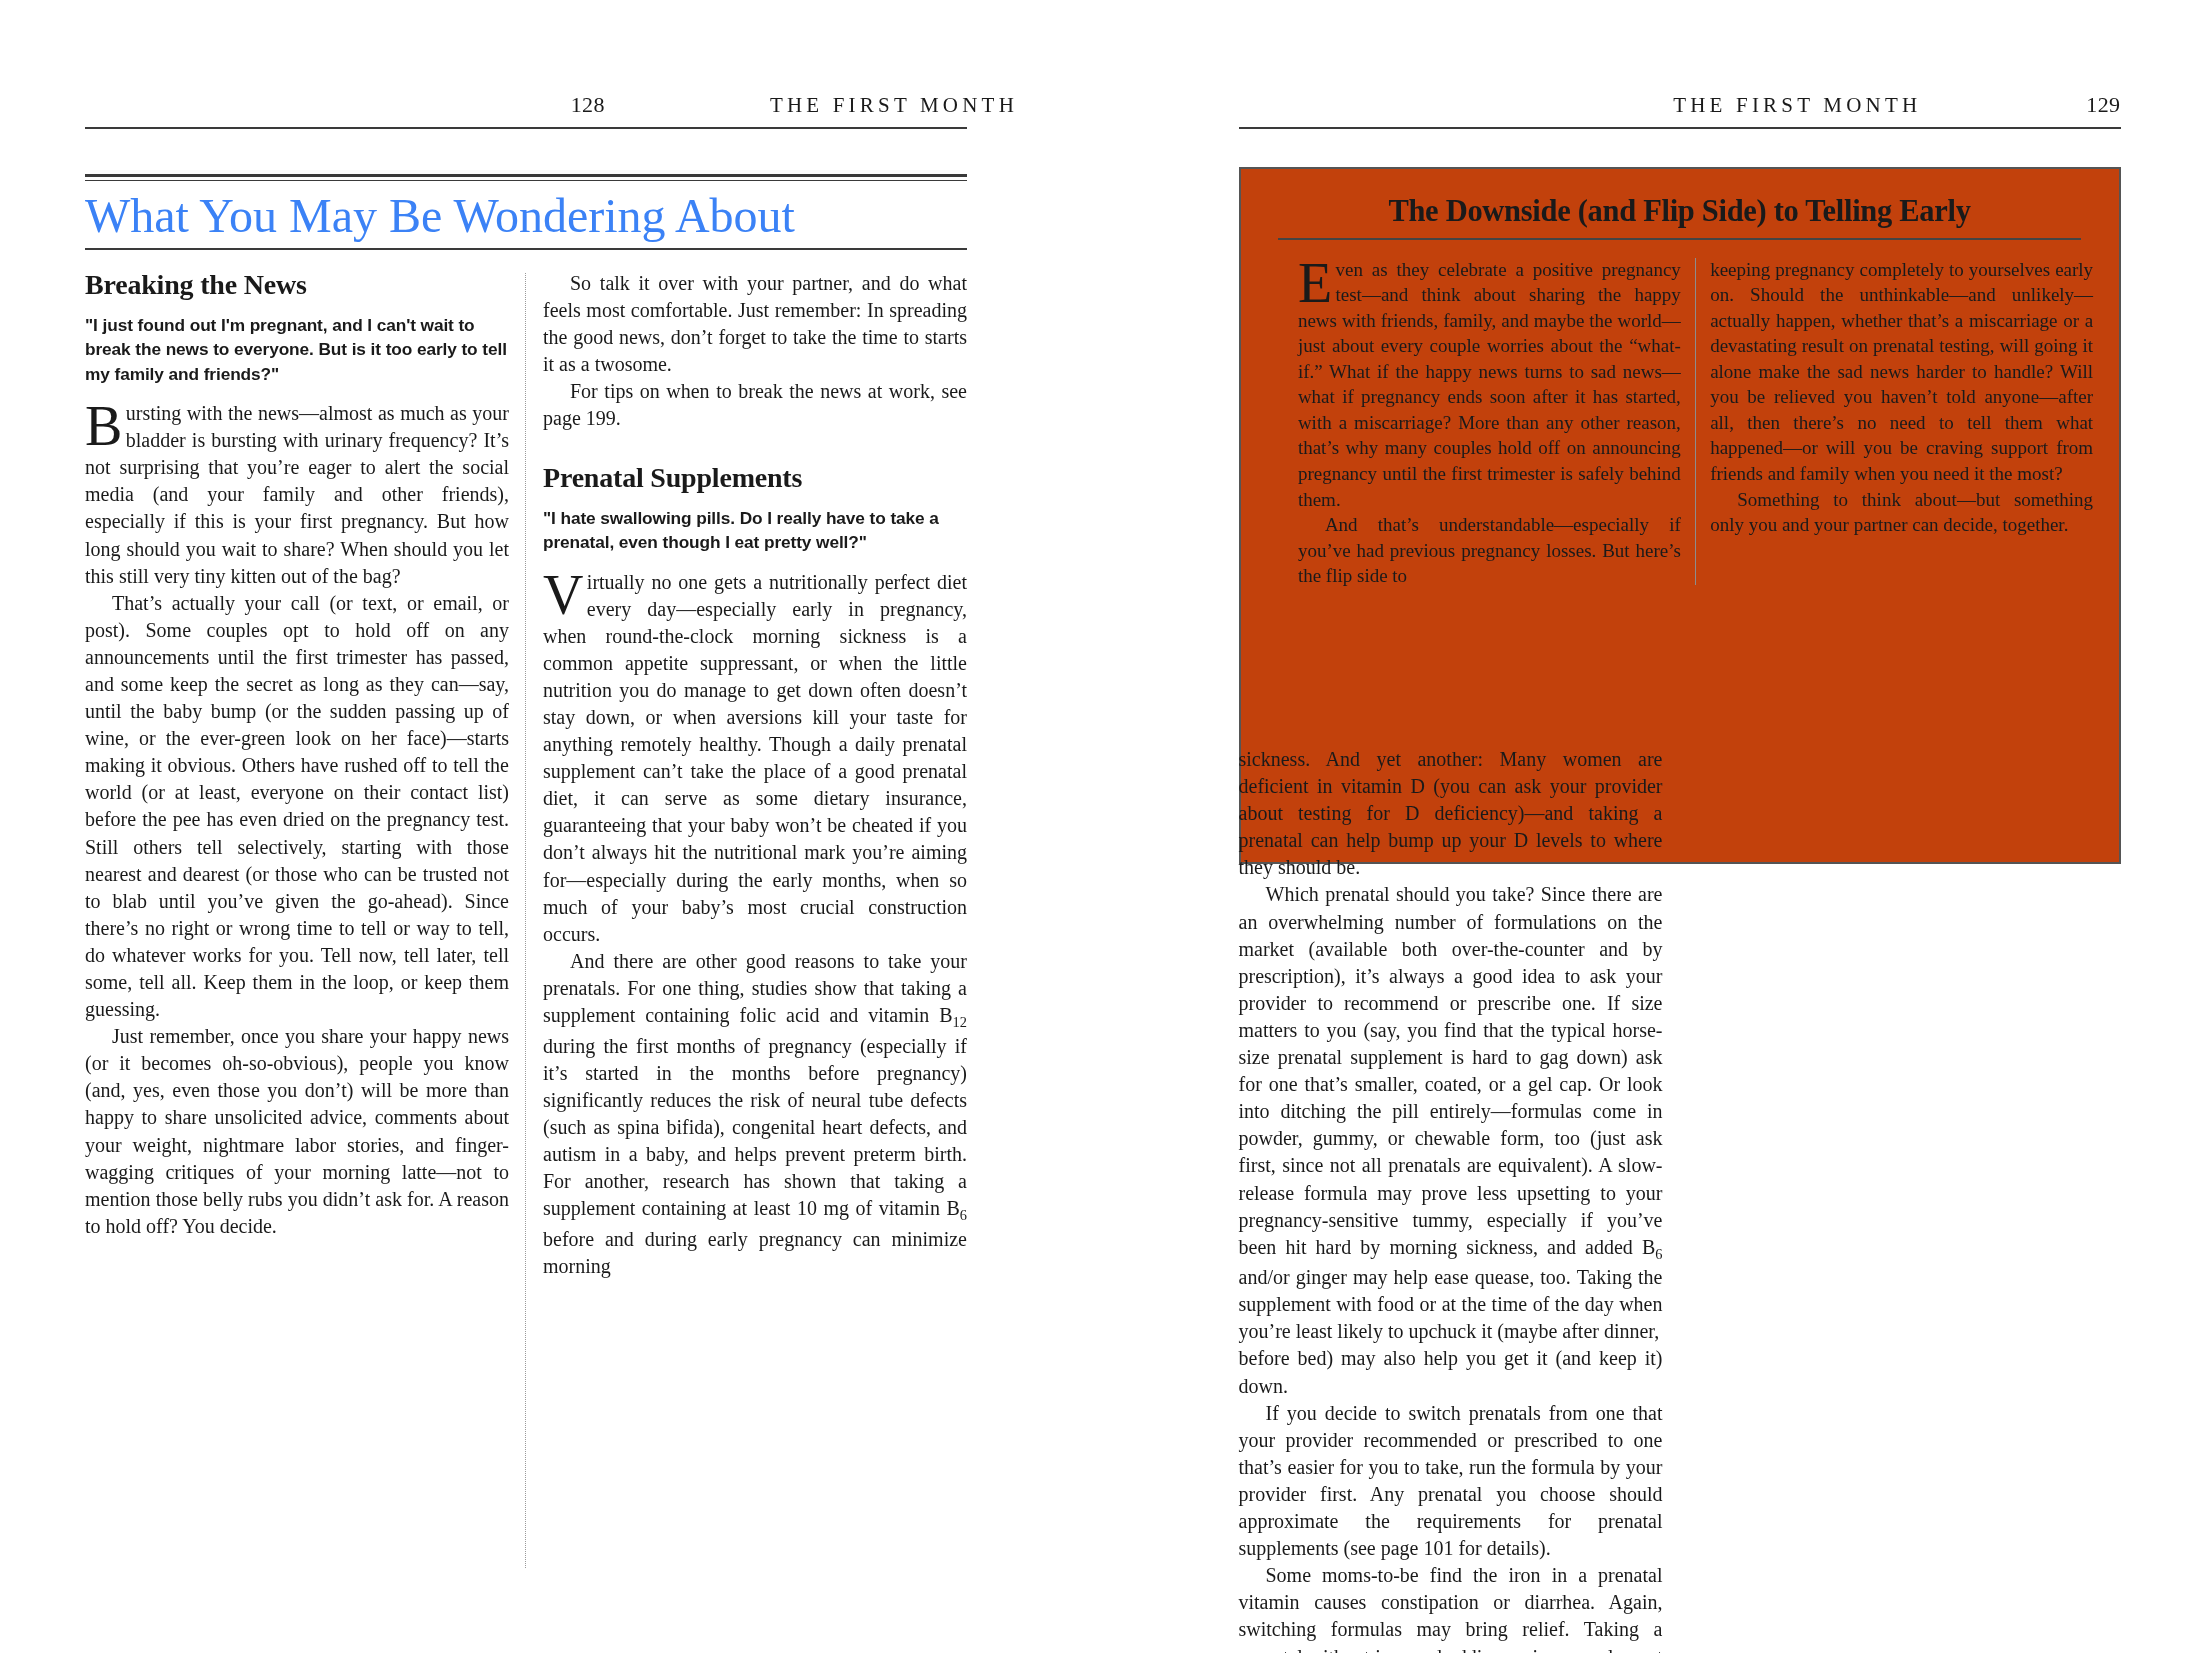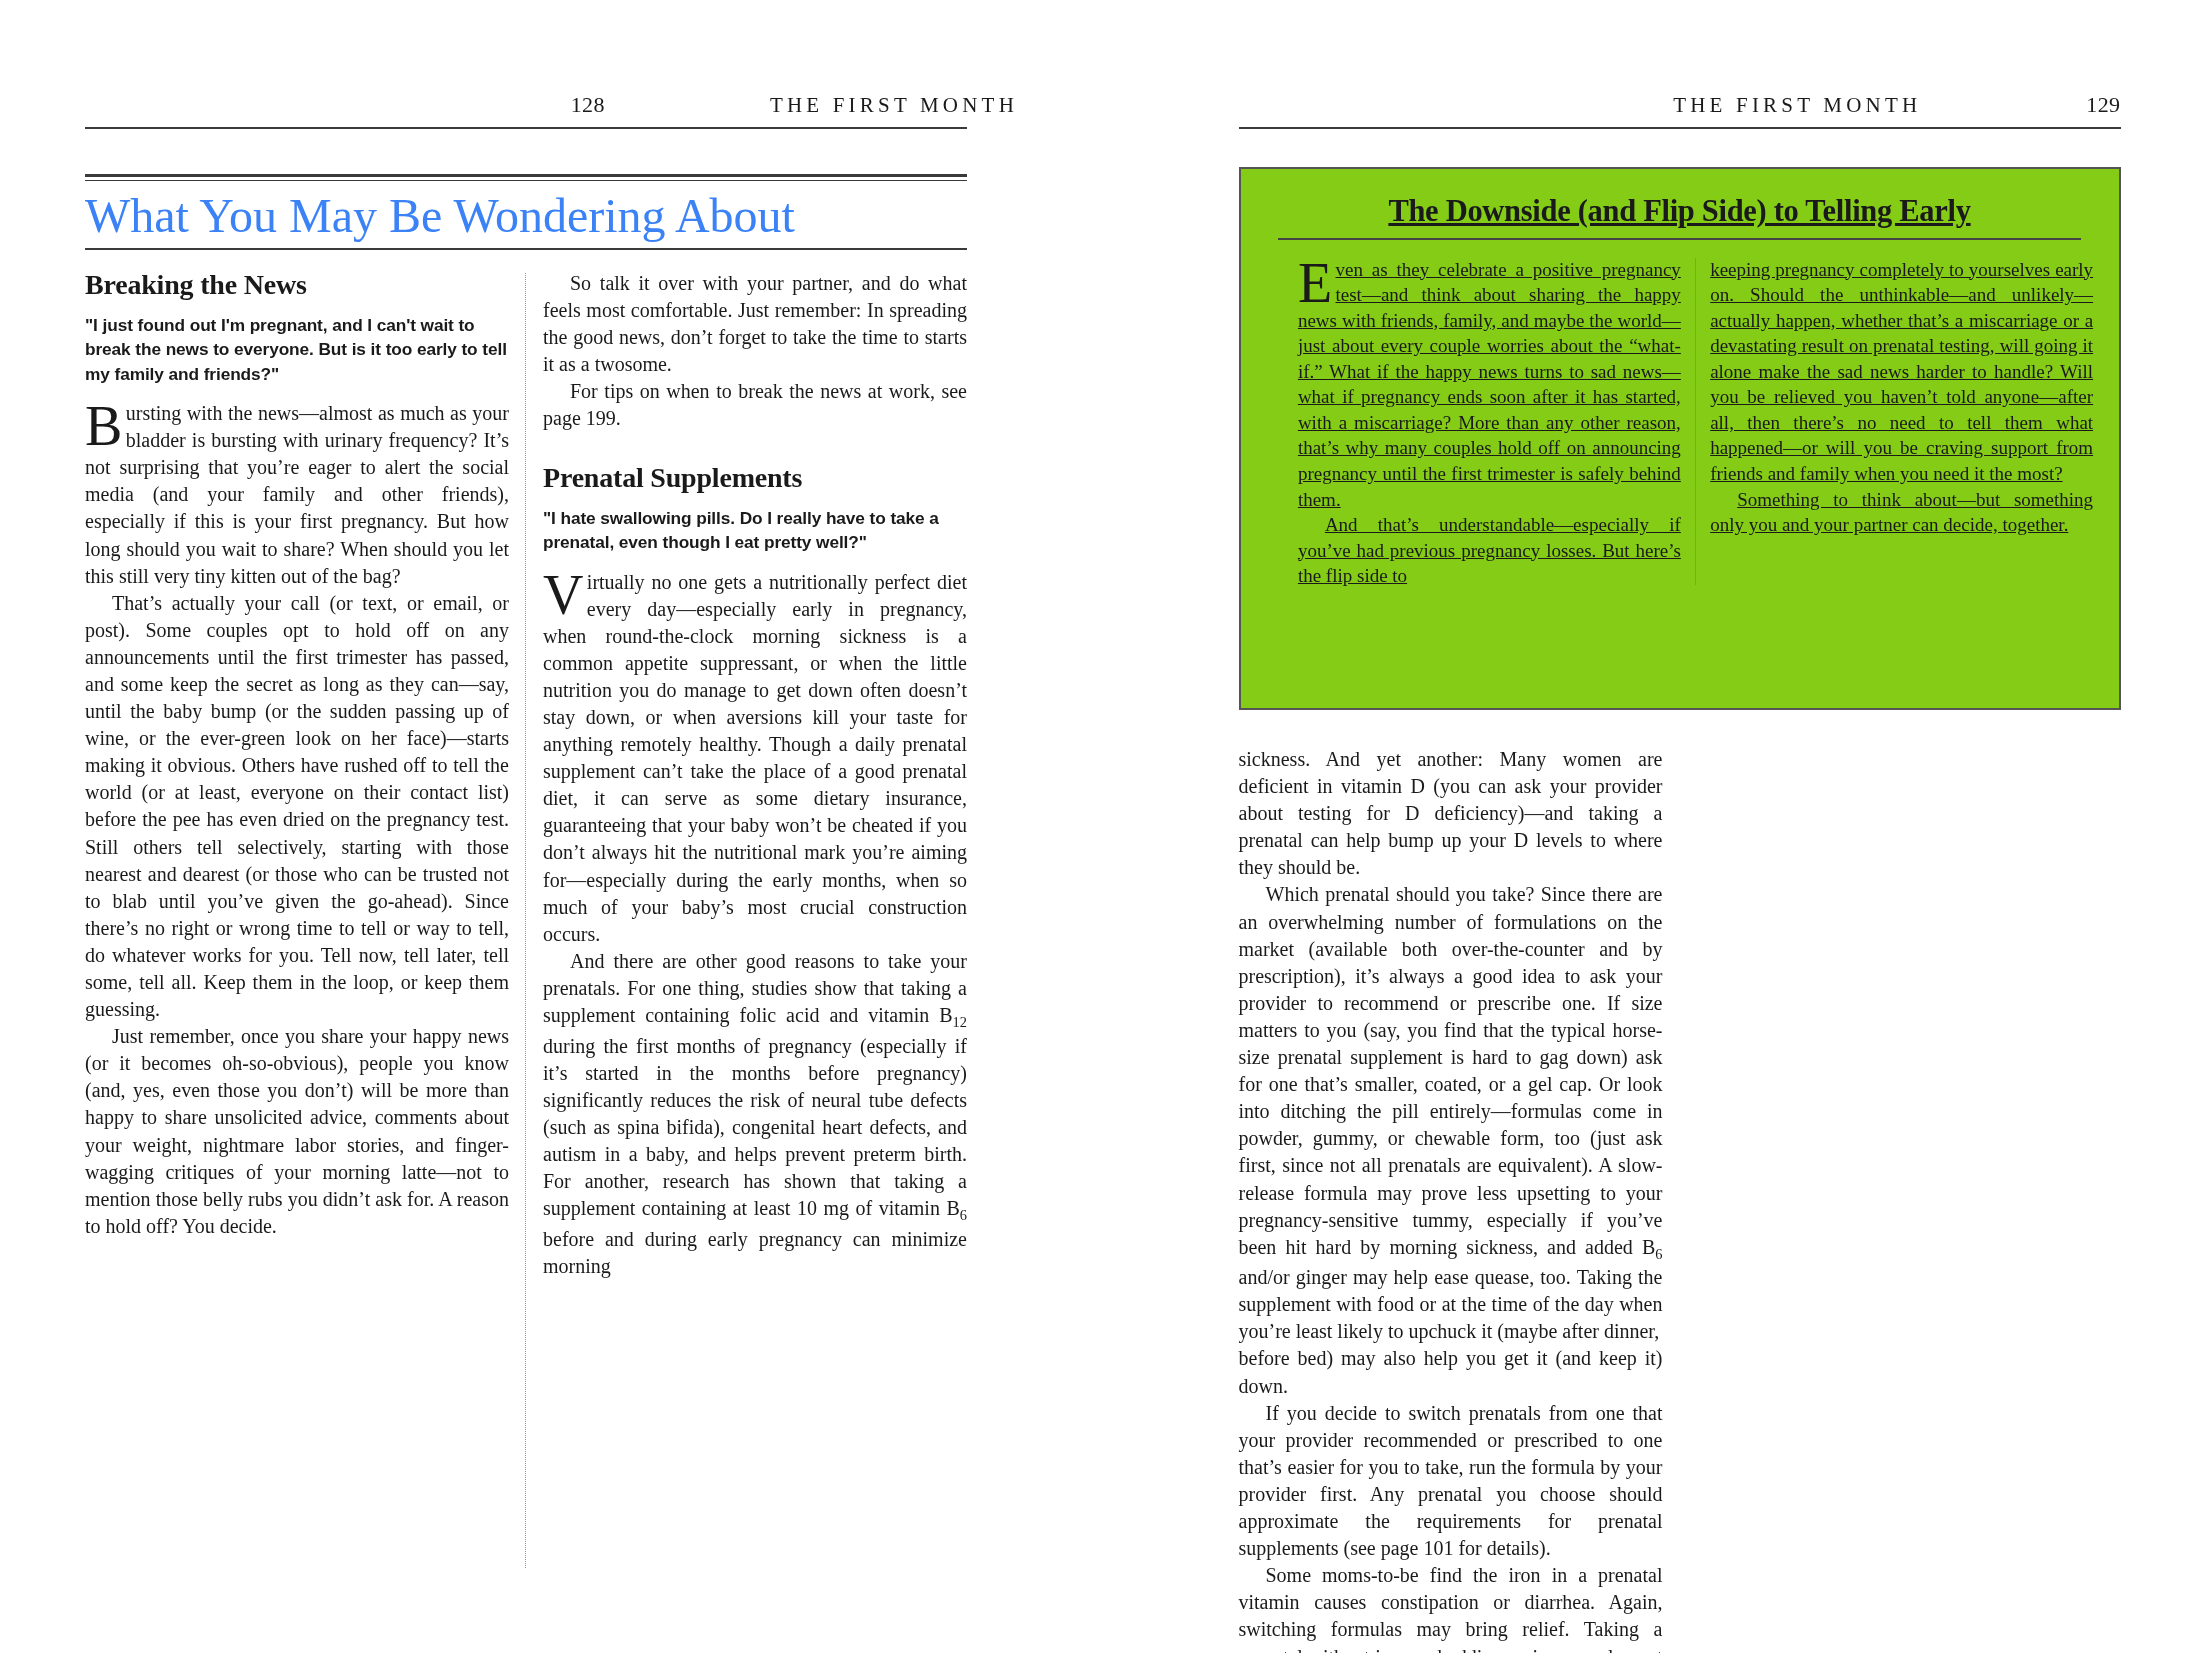--- a/index.html
+++ b/index.html
@@ -164,24 +164,23 @@
     font-family: "Liberation Serif", serif;
   }
   sub { font-size: 0.72em; }
 
   
   .box {
     position: absolute;
     left: 136px;
     top: 167px;
     width: 882px;
-    height: 543px;
+    height: 697px;
     border: 2.5px solid #555;
-    background: #84cc16;
-    text-decoration: underline;
+    background: #c2410c;
   }
   .box-inner {
     padding: 22px 25.4px 17px 25.4px;
     height: 100%;
   }
   .box-title {
     text-align: center;
     font-size: 30.5px;
     font-weight: 700;
     letter-spacing: -0.3px;

